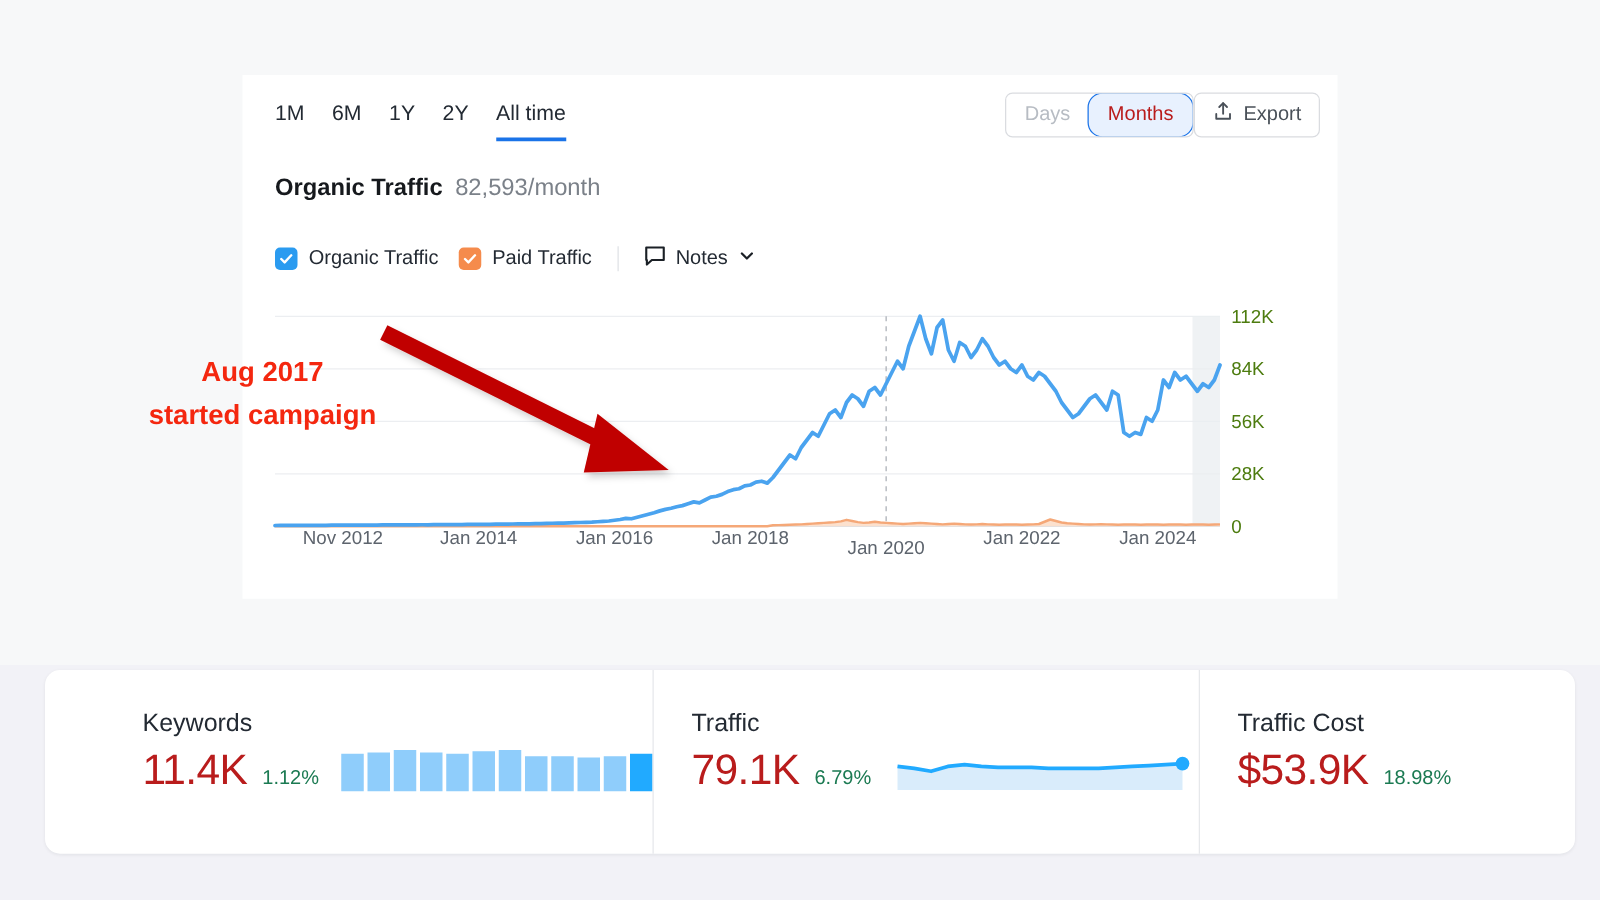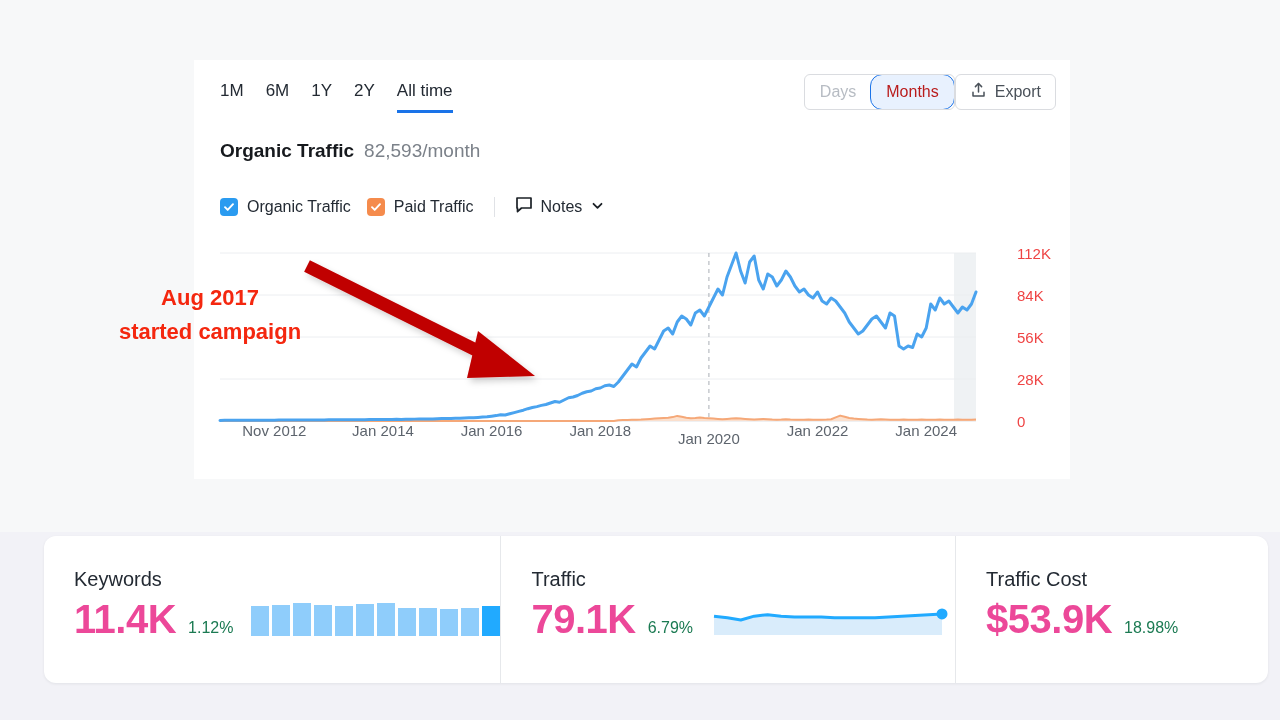--- a/index.html
+++ b/index.html
@@ -79,21 +79,21 @@
   .cbox svg { display: block; }
   .legend-label { font-size: 16px; color: #232a33; }
   .legend-div { width: 1px; height: 20px; background: #e0e2e6; margin: 0 4px; }
   .notes-item { display: flex; align-items: center; gap: 8px; cursor: pointer; }
 
   
   .plot-wrap { position: absolute; left: 0; top: 185px; width: 876px; height: 234px; }
   .plot-svg { position: absolute; left: 0; top: 0; }
 
   .ylab {
-    position: absolute; left: 823px; font-size: 15px; color: #ef4444;
+    position: absolute; left: 791px; font-size: 15px; color: #4d7c0f;
     line-height: 15px;
   }
   .xlab {
     position: absolute; top: 178px; font-size: 15px; color: #5d646d;
     line-height: 15px; text-align: center; width: 90px;
   }
 
   
   .annot {
     position: absolute; left: 60px; top: 281px; width: 300px;
@@ -102,33 +102,33 @@
     white-space: pre-line;
   }
   .arrow-svg { position: absolute; left: 295px; top: 258px; }
 
   
   .bottom-band {
     position: absolute; left: 0; bottom: 0; width: 1280px; height: 188px;
     background: #f2f2f7;
   }
   .stats-card {
-    position: absolute; left: 44px; top: 536px;
+    position: absolute; left: 36px; top: 536px;
     width: 1224px; height: 147px;
     background: #fff; border-radius: 12px;
     box-shadow: 0 1px 3px rgba(20,25,35,.07);
-    display: flex; align-items: stretch;
+    display: flex; align-items: stretch; padding-left: 48px;
   }
   .stat {
     flex: 1; padding: 32px 0 0 30px; position: relative;
   }
   .stat + .stat { border-left: 1px solid #e6e8eb; }
   .stat-label { font-size: 20px; color: #232a33; margin-bottom: 6px; }
   .stat-row { display: flex; align-items: baseline; gap: 12px; }
-  .stat-value { font-size: 40px; font-weight: bold; color: #ec4899; letter-spacing: -.5px; }
+  .stat-value { font-size: 34px; font-weight: normal; color: #b91c1c; letter-spacing: -.5px; }
   .stat-delta { font-size: 16px; color: #1b7a52; }
   .minibars { display: flex; align-items: flex-end; gap: 3px; margin-left: 6px; align-self: center; }
   .minibar { width: 18px; background: #8fcdfb; }
   .minibar.last { background: #21aaff; }
   .sparkline { margin-left: 6px; align-self: center; }
 </style>
 </head>
 <body>
 
 <div id="root">

